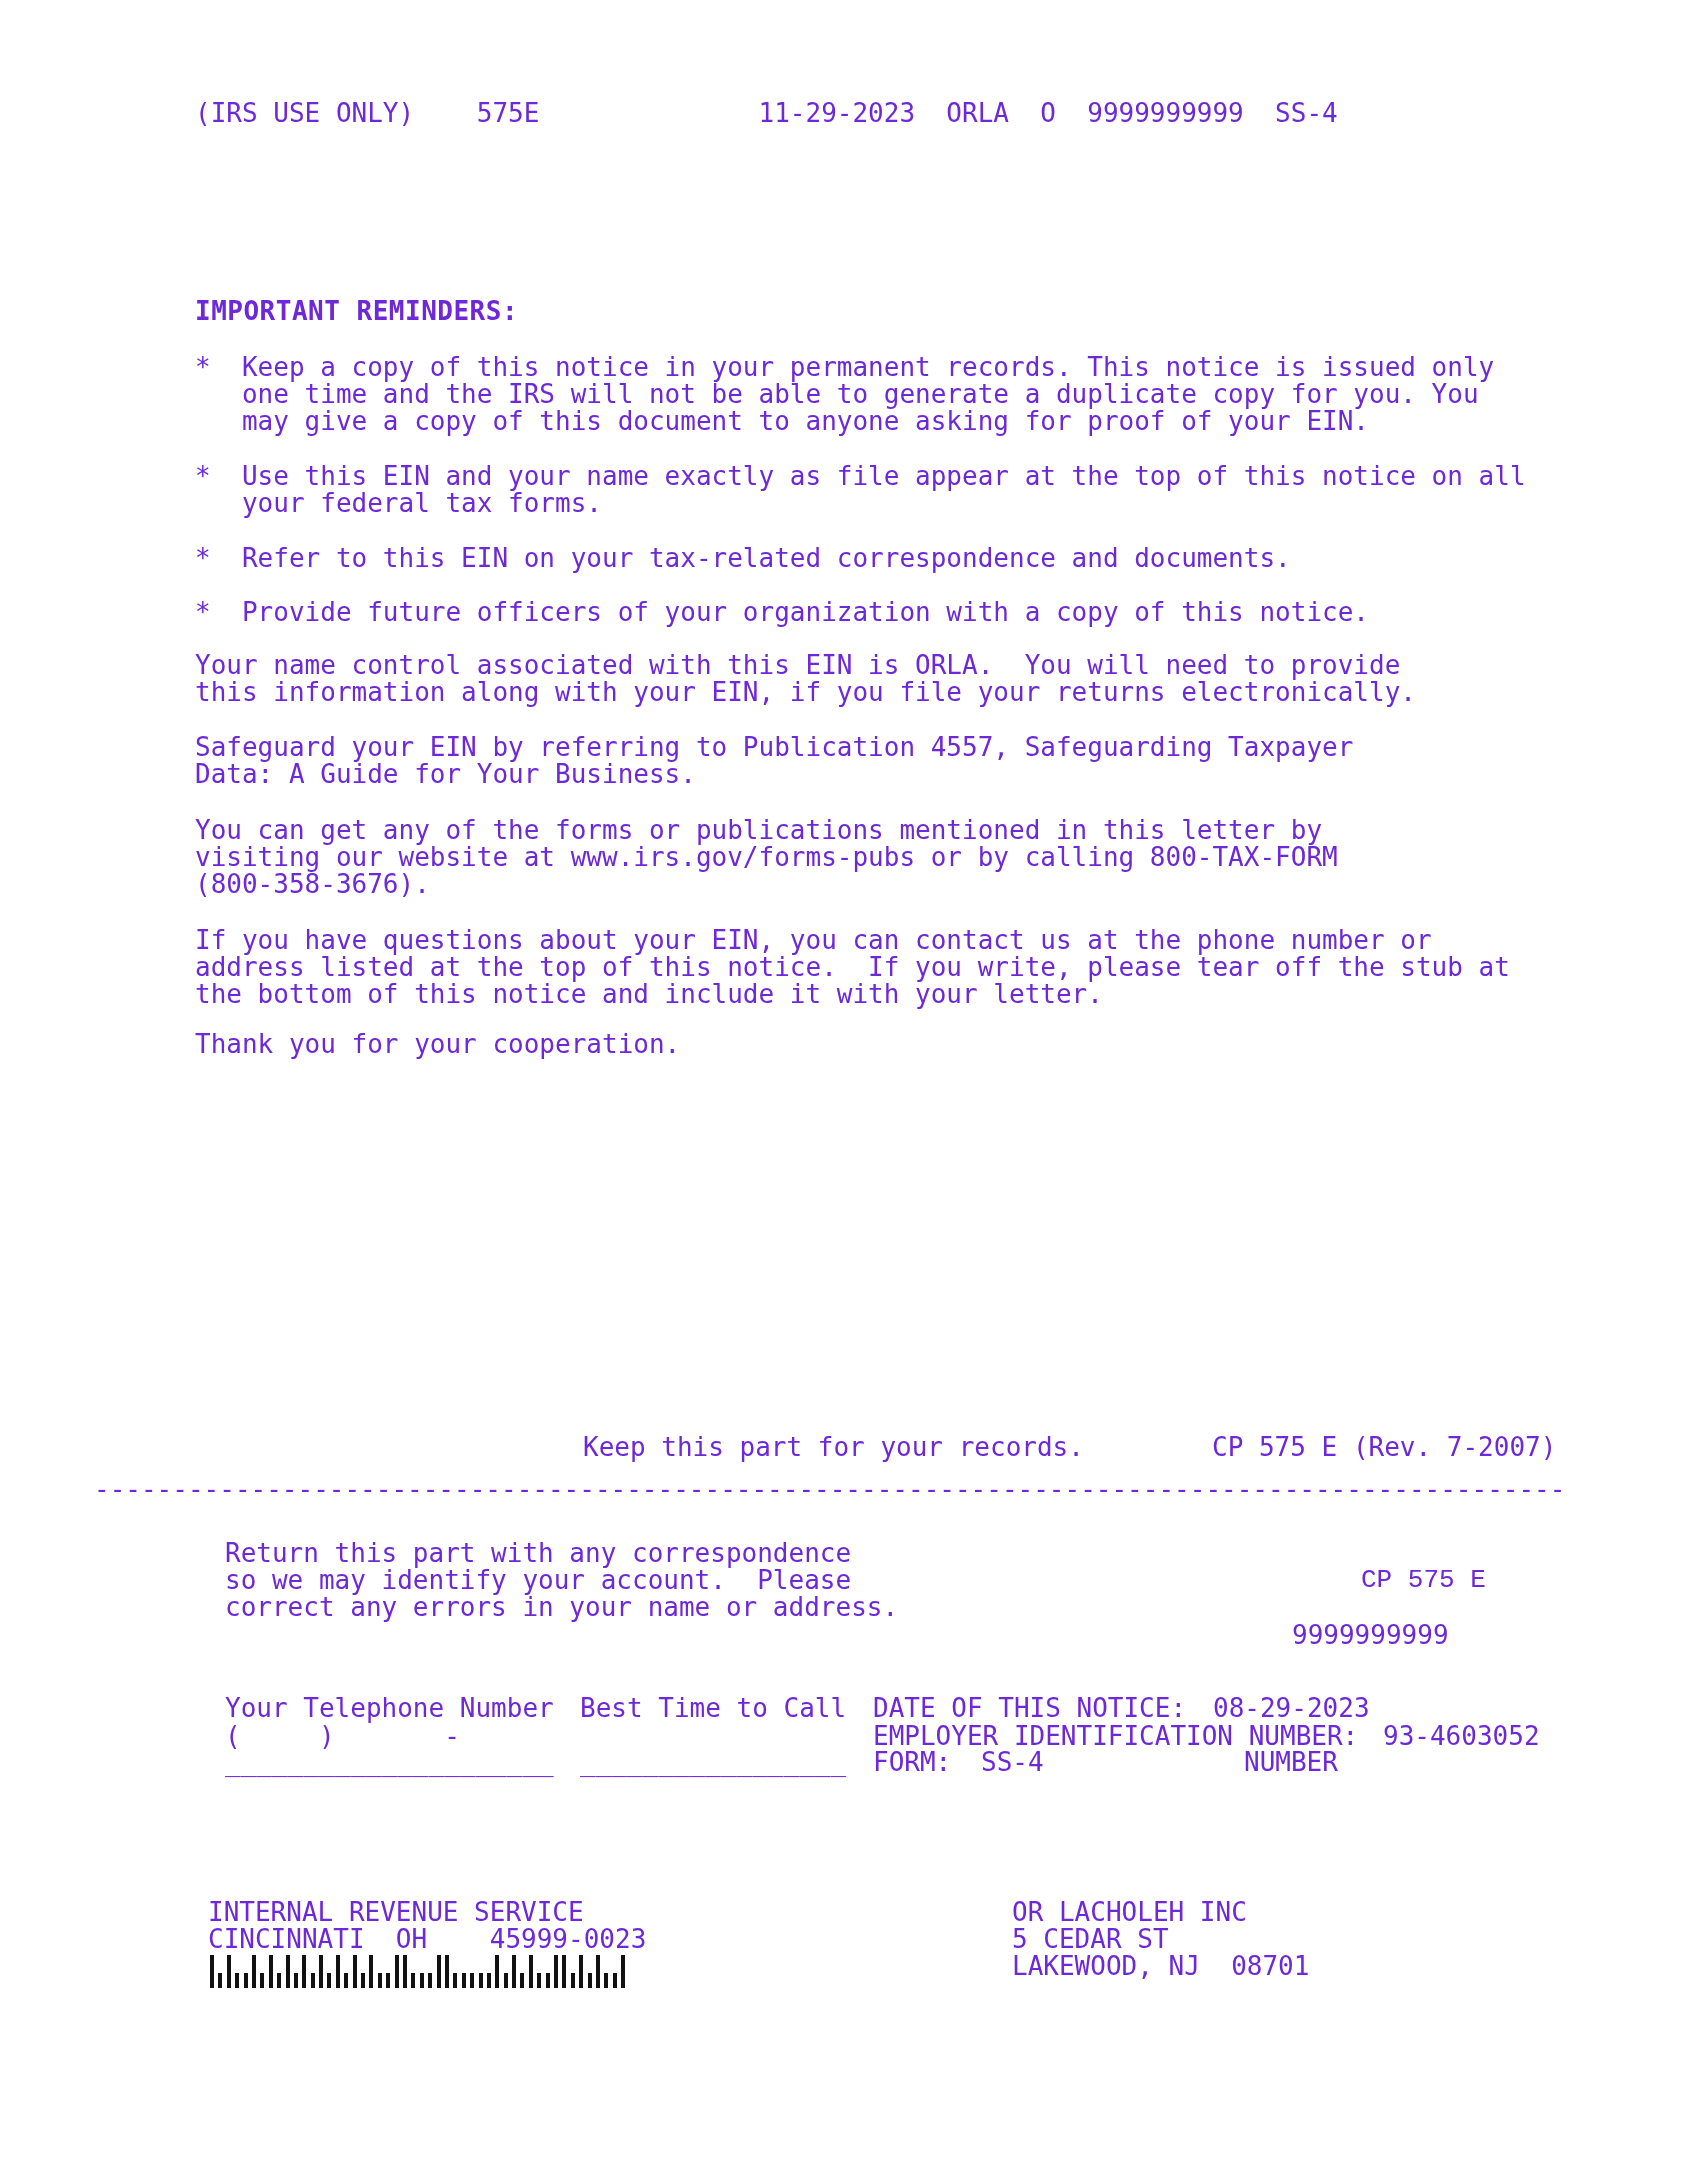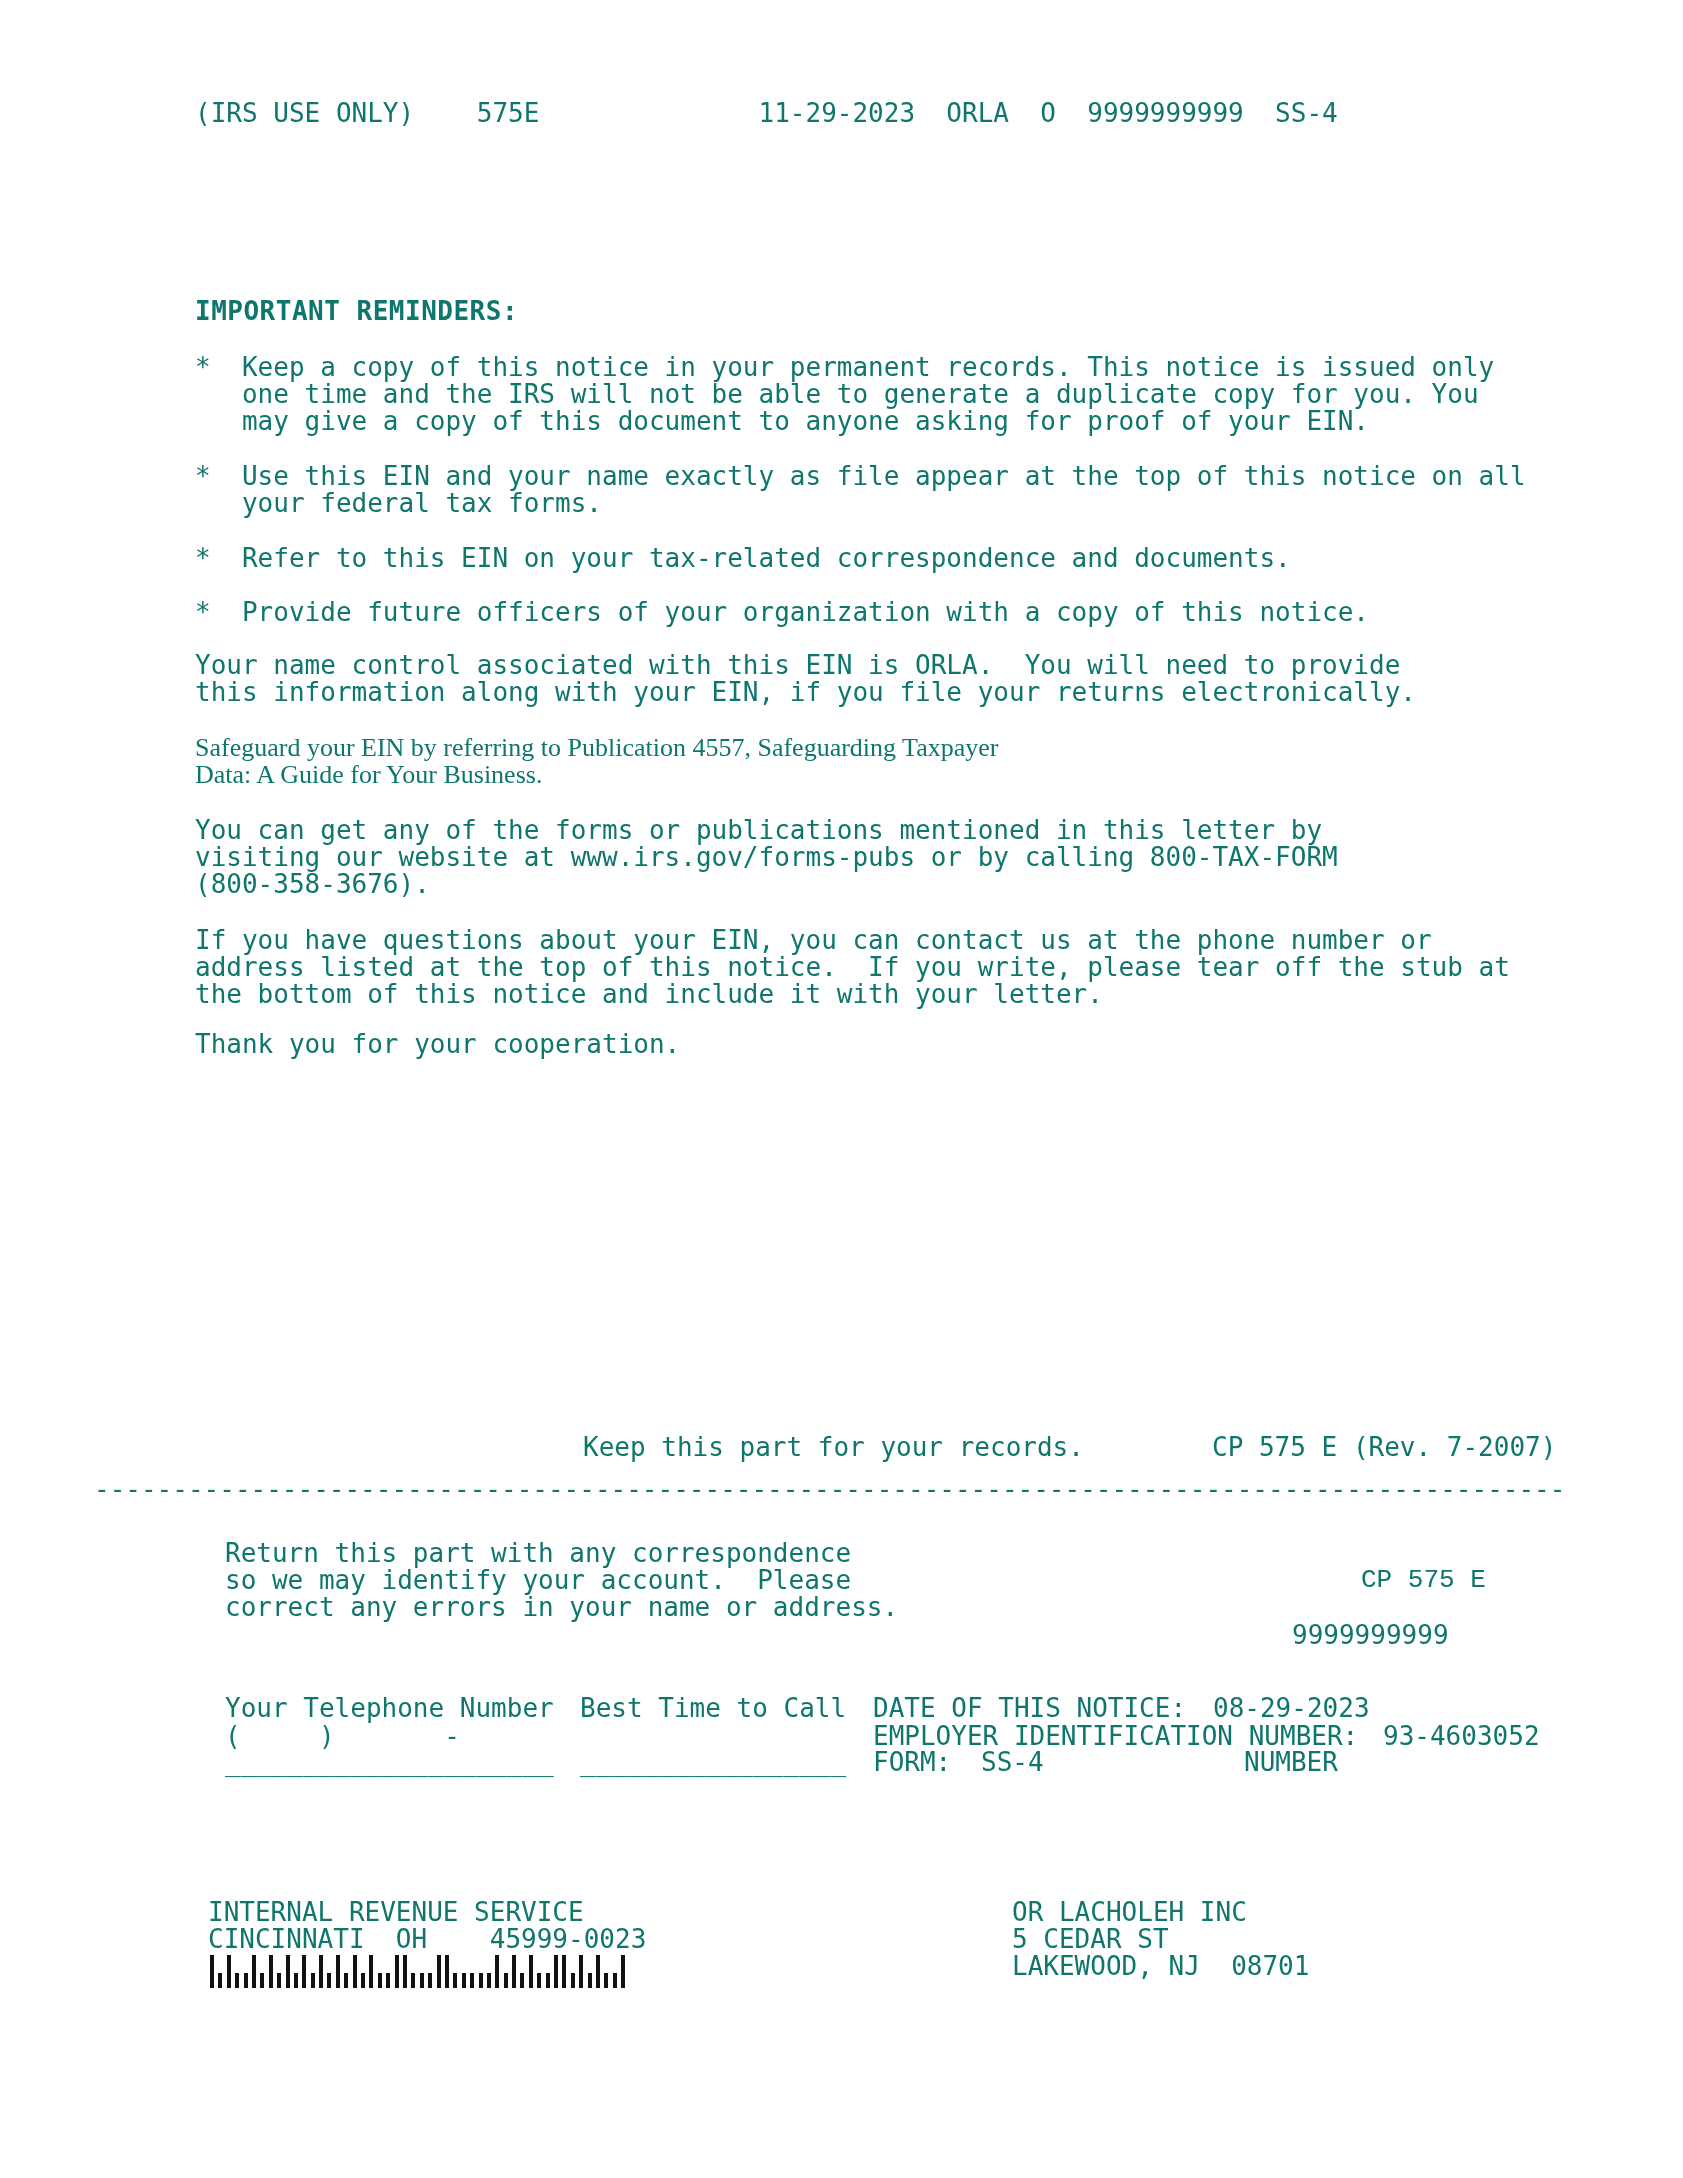--- a/index.html
+++ b/index.html
@@ -4,31 +4,31 @@
 <style>
   html,body{margin:0;padding:0;background:#e8e8e8;}
   .page{
     position:relative;
     width:1683px;
     height:2178px;
     background:#ffffff;
     font-family:"Liberation Mono","DejaVu Sans Mono",monospace;
     font-size:26px;
     line-height:27px;
-    color:#0f766e;
+    color:#6d28d9;
     overflow:hidden;
   }
   .abs{position:absolute;margin:0;white-space:pre;}
   .bold{font-weight:bold;}
   
   .irs-use-line{left:195px;top:100px;}
   .reminders-heading{left:195px;top:298px;letter-spacing:0.5px;}
   .para{left:195px;}
   .p1{top:354px;} .p2{top:463px;} .p3{top:545px;} .p4{top:599px;}
-  .p5{top:652px;} .p6{top:734px;font-family:Liberation Serif, serif;} .p7{top:817px;} .p8{top:927px;} .p9{top:1031px;}
+  .p5{top:652px;} .p6{top:734px;} .p7{top:817px;} .p8{top:927px;} .p9{top:1031px;}
   .keep-note{left:583px;top:1434px;}
   .form-revision{left:1212px;top:1434px;}
   .separator{left:94px;top:1476px;}
   .stub-note{left:225px;top:1540px;}
   .stub-form-code{left:1361px;top:1567px;font-family:Liberation Mono, monospace;}
   .stub-account{left:1292px;top:1622px;}
   .tel-label{left:225px;top:1695px;}
   .best-label{left:580px;top:1695px;}
   .date-label{left:873px;top:1695px;}
   .date-value{left:1213px;top:1695px;}

